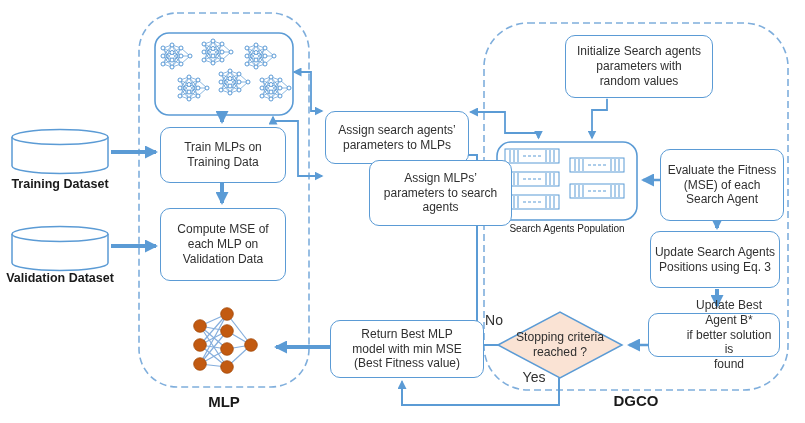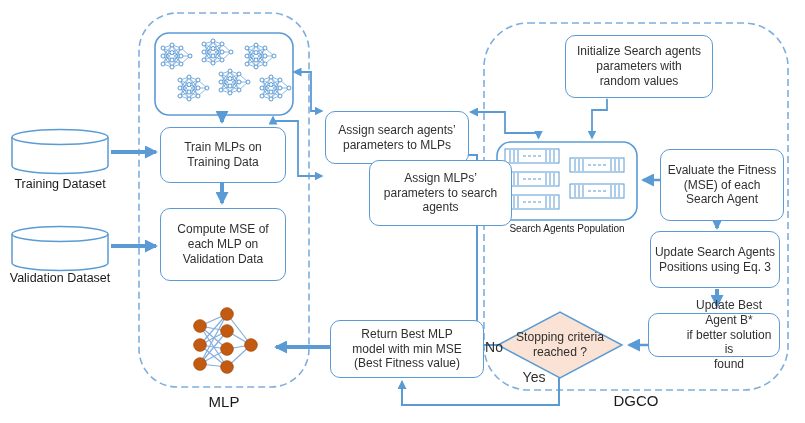--- a/index.html
+++ b/index.html
@@ -12,21 +12,21 @@
     position:absolute;box-sizing:border-box;background:#ffffff;
     border:1.5px solid #5B9BD5;border-radius:10px;
     display:flex;align-items:center;justify-content:center;text-align:center;
     font-size:12px;line-height:1.24;color:#303030;white-space:pre-line;
     padding:1px 2px;
   }
   .lbl{
     position:absolute;box-sizing:border-box;text-align:center;color:#1a1a1a;
     white-space:pre-line;
   }
-  .lbl.bold{font-weight:normal;}
+  .lbl.bold{font-weight:bold;}
   .dtext{
     position:absolute;box-sizing:border-box;display:flex;align-items:center;justify-content:center;
     text-align:center;font-size:12.2px;line-height:1.22;color:#303030;white-space:pre-line;
   }
 </style>
 </head>
 <body>
 
 <div id="stage">
 
@@ -417,21 +417,21 @@
 (MSE) of each
 Search Agent</div>
   <div class="box" style="left:650px;top:231px;width:130px;height:57px;">Update Search Agents
 Positions using Eq. 3</div>
   <div class="box" style="left:648px;top:313px;width:132px;height:44px;padding-left:32px;">Update Best Agent B*
 if better solution is
 found</div>
 
   <div class="dtext" style="left:506px;top:330px;width:108px;height:30px;">Stopping criteria
 reached ?</div>
-  <div class="lbl" style="left:480px;top:339px;width:28px;font-size:14px;color:#303030;">No</div>
+  <div class="lbl" style="left:480px;top:312px;width:28px;font-size:14px;color:#303030;">No</div>
   <div class="lbl" style="left:516px;top:369px;width:36px;font-size:14px;color:#303030;">Yes</div>
 
   <div class="lbl bold" style="left:0px;top:177px;width:120px;font-size:12.5px;">Training Dataset</div>
   <div class="lbl bold" style="left:0px;top:271px;width:120px;font-size:12.5px;">Validation Dataset</div>
   <div class="lbl bold" style="left:139px;top:393px;width:170px;font-size:15px;">MLP</div>
   <div class="lbl bold" style="left:566px;top:392px;width:140px;font-size:15px;">DGCO</div>
   <div class="lbl" style="left:497px;top:223px;width:140px;font-size:10px;color:#222;">Search Agents Population</div>
 
 </div>
 

